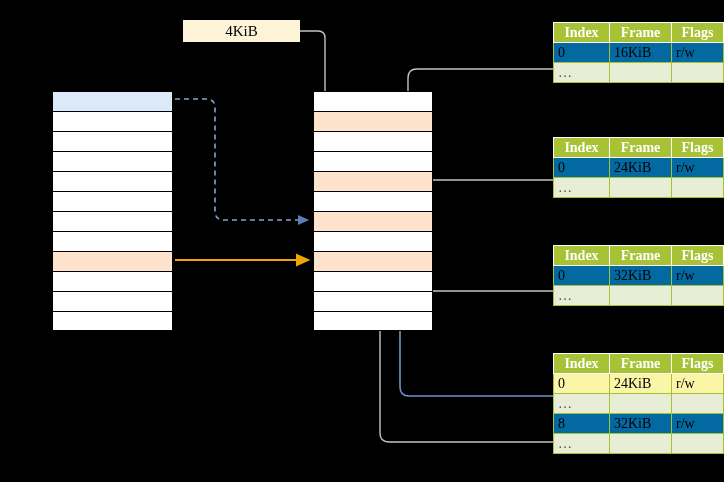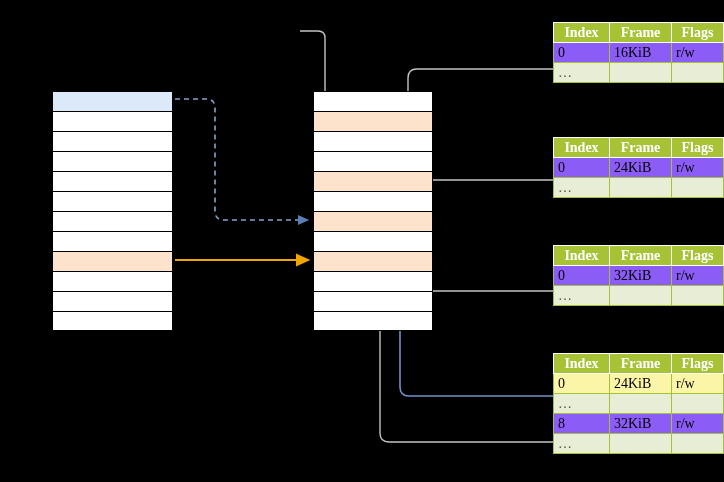--- a/index.html
+++ b/index.html
@@ -52,21 +52,21 @@
   }
   .col-row.fill-blue   { background: #dce9f9; }
   .col-row.fill-peach  { background: #fde3cc; }
   .col-row.fill-white  { background: #ffffff; }
 
   
   .ptable {
     position: absolute;
     border-collapse: collapse;
     table-layout: fixed;
-    background: #8b5cf6;
+    background: #0369a1;
   }
   .ptable th, .ptable td {
     border: 1px solid #a5c03a;
     font-size: 14px;
     padding: 1px 4px;
     height: 20px;
     box-sizing: border-box;
     color: #000000;
     text-align: left;
     overflow: hidden;
@@ -118,20 +118,21 @@
 
     <path d="M553,180 L354,180 Q345,180 345,189 L345,212" fill="none" stroke="#c4c4c4" stroke-width="1.4" marker-end="url(#arrow-gray)"></path>
 
     <path d="M553,291 L384,291 Q375,291 375,282 L375,262" fill="none" stroke="#c4c4c4" stroke-width="1.4" marker-end="url(#arrow-gray)"></path>
 
     <path d="M553,442 L389,442 Q380,442 380,433 L380,271 Q380,262 380,262" fill="none" stroke="#c4c4c4" stroke-width="1.4" marker-end="url(#arrow-gray)"></path>
 
     <path d="M553,396 L409,396 Q400,396 400,387 L400,228" fill="none" stroke="#6f93c9" stroke-width="1.6" marker-end="url(#arrow-blue)"></path>
   </svg>
 
+  <div class="size-label" style="left:183px; top:20px; width:117px; height:22px;">4KiB</div>
 
   <div class="col-block" id="left-col" style="left:52px; top:91px; width:121px;">
       <div class="col-row fill-blue" style="height: 20px;"></div>
       <div class="col-row fill-white" style="height: 20px;"></div>
       <div class="col-row fill-white" style="height: 20px;"></div>
       <div class="col-row fill-white" style="height: 20px;"></div>
       <div class="col-row fill-white" style="height: 20px;"></div>
       <div class="col-row fill-white" style="height: 20px;"></div>
       <div class="col-row fill-white" style="height: 20px;"></div>
       <div class="col-row fill-white" style="height: 20px;"></div>

